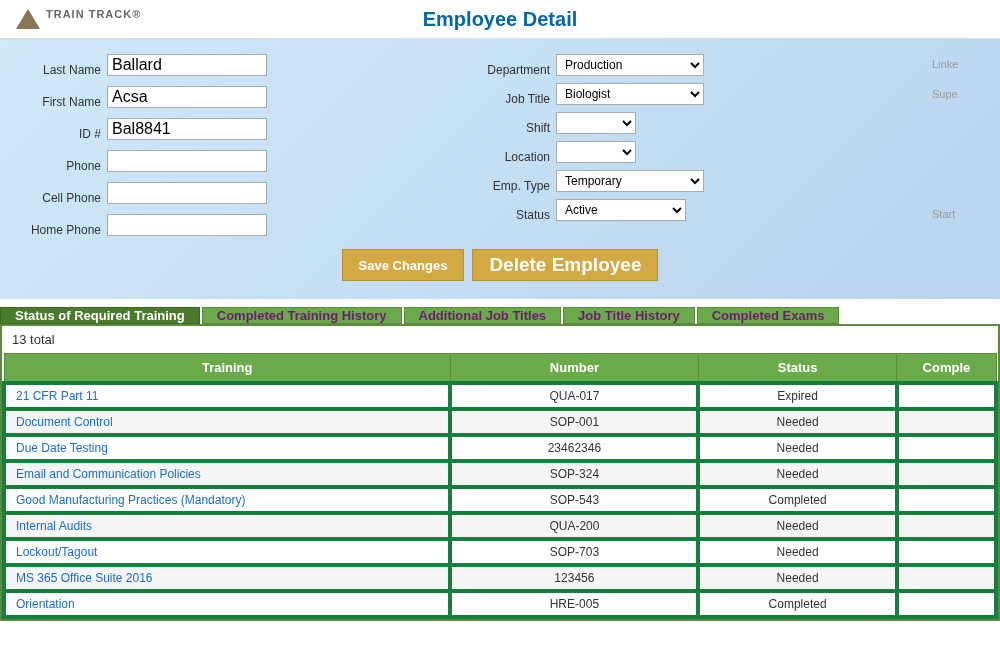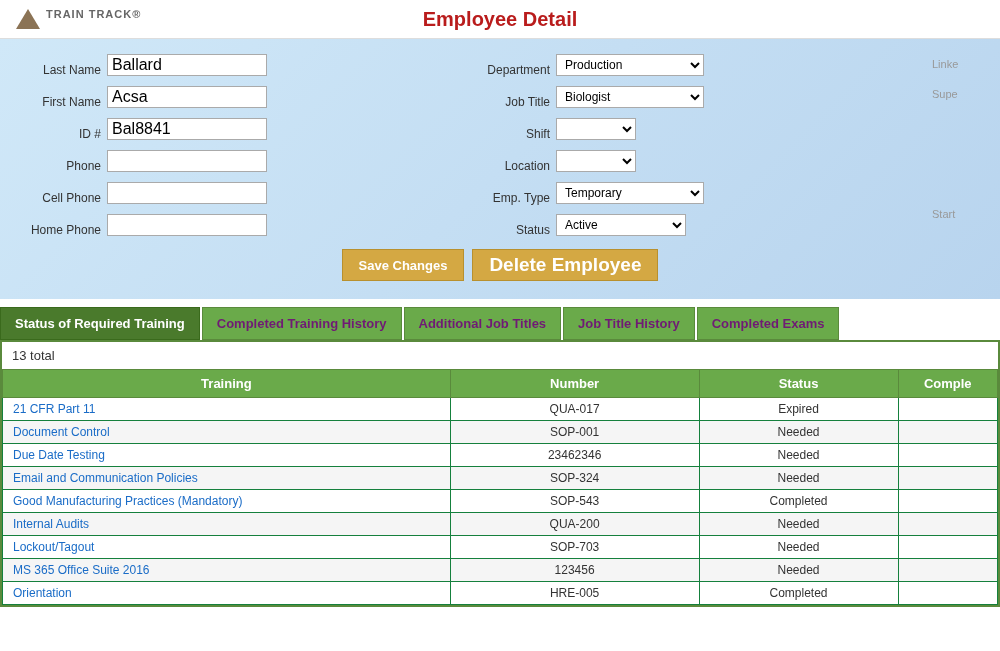--- a/index.html
+++ b/index.html
@@ -48,21 +48,21 @@
       color: #666;
       font-size: 11px;
       vertical-align: super;
     }
     .page-title {
       position: absolute;
       left: 50%;
       transform: translateX(-50%);
       font-size: 20px;
       font-weight: bold;
-      color: #b91c1c;
+      color: #0369a1;
     }
     
     .form-area {
       background: #cce0f5;
       padding: 12px 16px;
       background-image: linear-gradient(135deg, #d0e8f8 0%, #b8d4ee 100%);
     }
     .form-row {
       display: flex;
       align-items: center;
@@ -132,21 +132,21 @@
       cursor: pointer;
       font-weight: bold;
     }
     
     .tabs-row {
       display: flex;
       border-bottom: none;
       margin-top: 8px;
     }
     .tab {
-      padding: 8px 14px;
+      padding: 0 14px;
       font-size: 13px;
       font-weight: bold;
       cursor: pointer;
       border: 1px solid #5a8a3c;
       margin-right: 2px;
       white-space: nowrap;
     }
     .tab-active {
       background: #4a7a2c;
       color: #fff;
@@ -201,21 +201,21 @@
     }
     .data-table tbody tr:nth-child(even) {
       background: #f5f5f5;
     }
     .data-table tbody tr:nth-child(odd) {
       background: #fff;
     }
     .data-table tbody td {
       padding: 4px 10px;
       font-size: 12px;
-      border: 1px solid #15803d;
+      border: 4px solid #15803d;
     }
     .training-link {
       color: #1a6cc7;
       text-decoration: none;
       cursor: pointer;
     }
     .td-number { text-align: center; }
     .td-status { text-align: center; }
     .td-completed { text-align: center; }
   </style>
@@ -257,21 +257,21 @@
         <div class="form-row">
           <span class="form-label">Cell Phone</span>
           <input class="form-input" type="text" value="" style="">
         </div>
         <div class="form-row">
           <span class="form-label">Home Phone</span>
           <input class="form-input" type="text" value="" style="">
         </div>
       </div>
 
-      <div style="flex: 1; display: flex; flex-direction: column; gap: 1px; padding-left: 20px; justify-content: space-between;">
+      <div style="flex: 1; display: flex; flex-direction: column; gap: 1px; padding-left: 20px;">
         <div class="form-row">
           <span class="form-label col-right-label">Department</span>
           <select class="form-select">
             <option>Production</option>
             <option>Engineering</option>
             <option>Quality</option>
             <option>HR</option>
           </select>
         </div>
         <div class="form-row">

